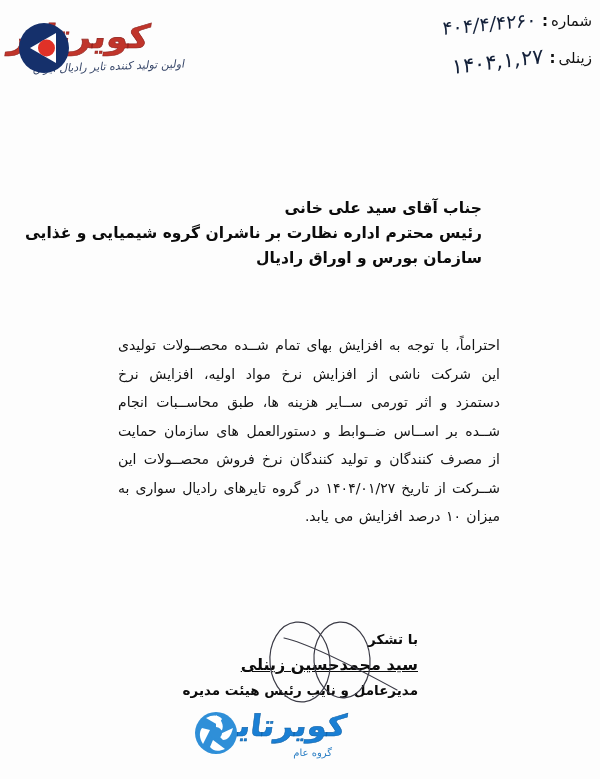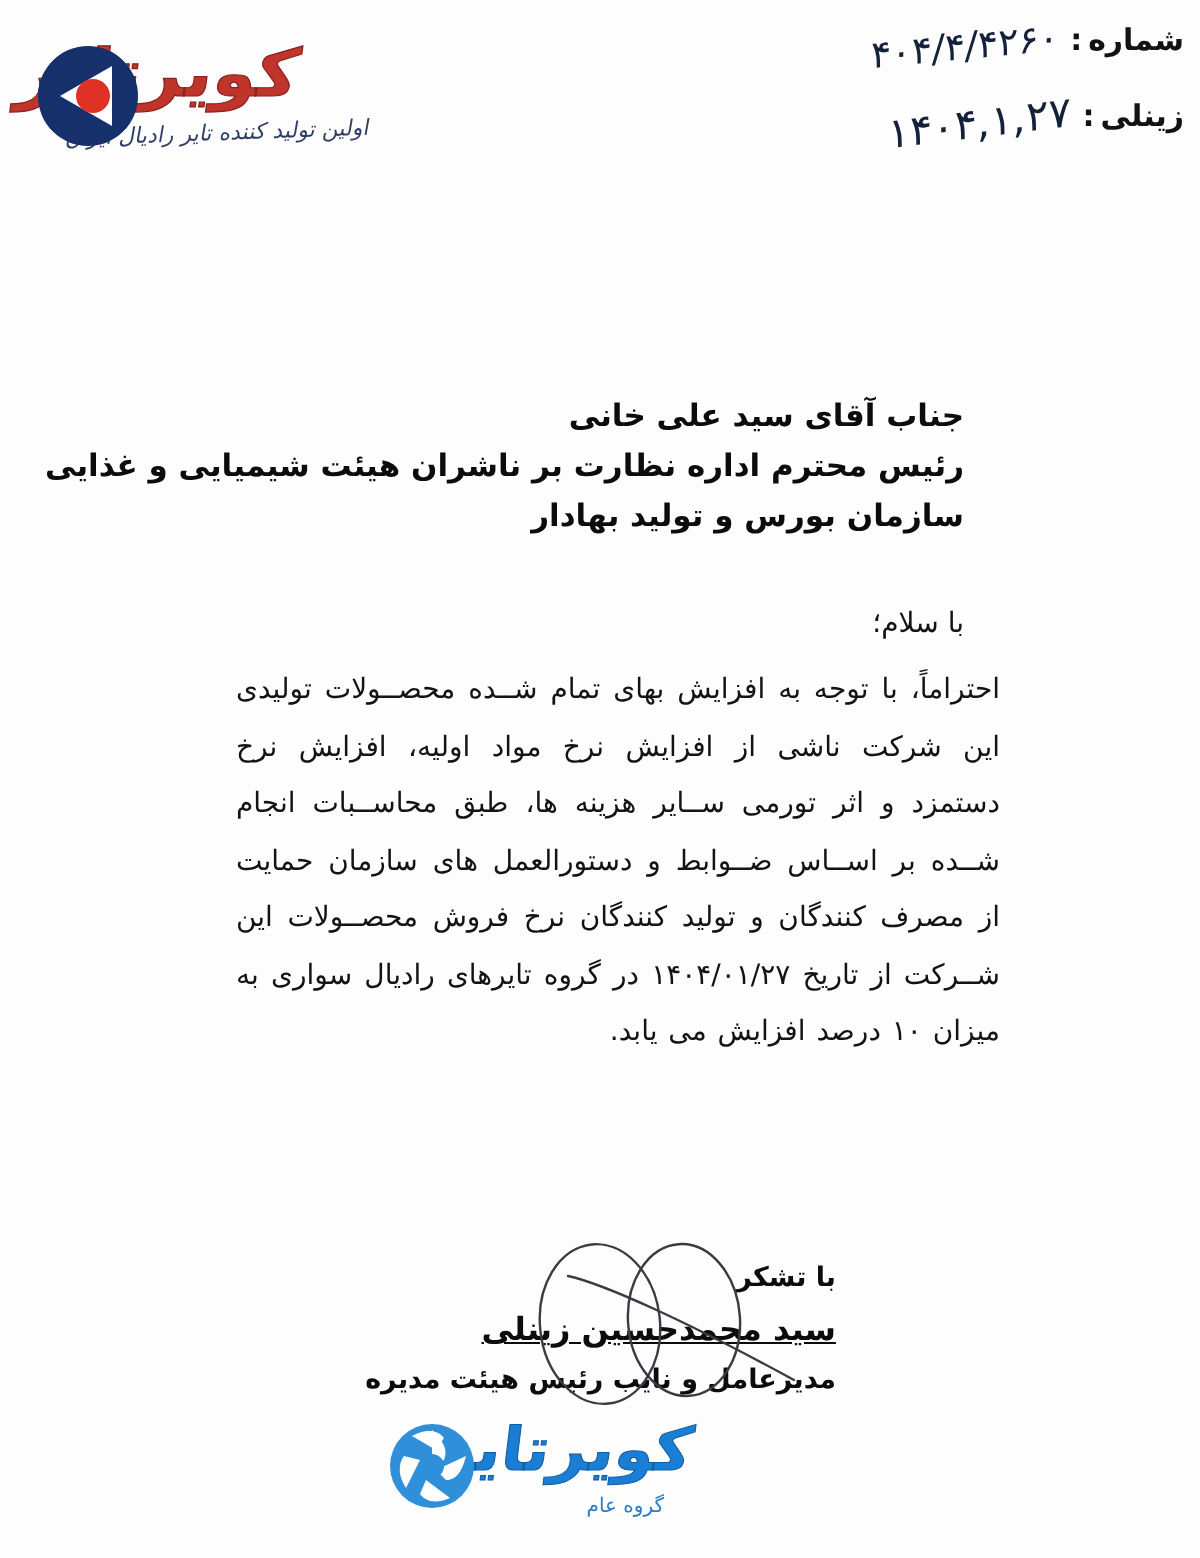--- a/index.html
+++ b/index.html
@@ -42,21 +42,21 @@
   .meta-row {
     display: flex;
     flex-direction: row;
     align-items: baseline;
     justify-content: flex-start;
     margin-bottom: 14px;
     direction: rtl;
   }
   .meta-label {
     font-size: 15px;
-    font-weight: 700;
+    font-weight: 400;
     color: #121212;
     white-space: nowrap;
     letter-spacing: 0px;
   }
   .meta-colon {
     font-size: 15px;
     font-weight: 700;
     padding: 0 3px 0 6px;
     color: #121212;
   }
@@ -263,25 +263,24 @@
       <svg class="emblem" viewBox="0 0 52 52">
         <circle cx="26" cy="26" r="25" fill="#15306b"></circle>
         <polygon points="12,26 38,11 38,41" fill="#ffffff"></polygon>
         <circle cx="28.5" cy="26" r="8.5" fill="#e03127"></circle>
       </svg>
     </div>
   </div>
 
   <div class="addressee">
     <div class="addressee-line">جناب آقای سید علی خانی</div>
-    <div class="addressee-line">رئیس محترم اداره نظارت بر ناشران هیئت شیمیایی و غذایی</div>
-    <div class="addressee-line">سازمان بورس و تولید بهادار</div>
+    <div class="addressee-line">رئیس محترم اداره نظارت بر ناشران گروه شیمیایی و غذایی</div>
+    <div class="addressee-line">سازمان بورس و اوراق رادیال</div>
   </div>
 
-  <div class="greeting">با سلام؛</div>
 
   <div class="body-text">احتراماً، با توجه به افزایش بهای تمام شــده محصــولات تولیدی این شرکت ناشی از افزایش نرخ مواد اولیه، افزایش نرخ دستمزد و اثر تورمی ســایر هزینه ها، طبق محاســبات انجام شــده بر اســاس ضــوابط و دستورالعمل های سازمان حمایت از مصرف کنندگان و تولید کنندگان نرخ فروش محصــولات این شــرکت از تاریخ ۱۴۰۴/۰۱/۲۷ در گروه تایرهای رادیال سواری به میزان ۱۰ درصد افزایش می یابد.</div>
 
   <div class="sign-block">
     <div class="sign-line sign-thanks">با تشکر</div>
     <div class="sign-line sign-name">سید محمدحسین زینلی</div>
     <div class="sign-line sign-role">مدیرعامل و نایب رئیس هیئت مدیره</div>
   </div>
 
   <svg class="signature-mark" viewBox="0 0 210 100">

